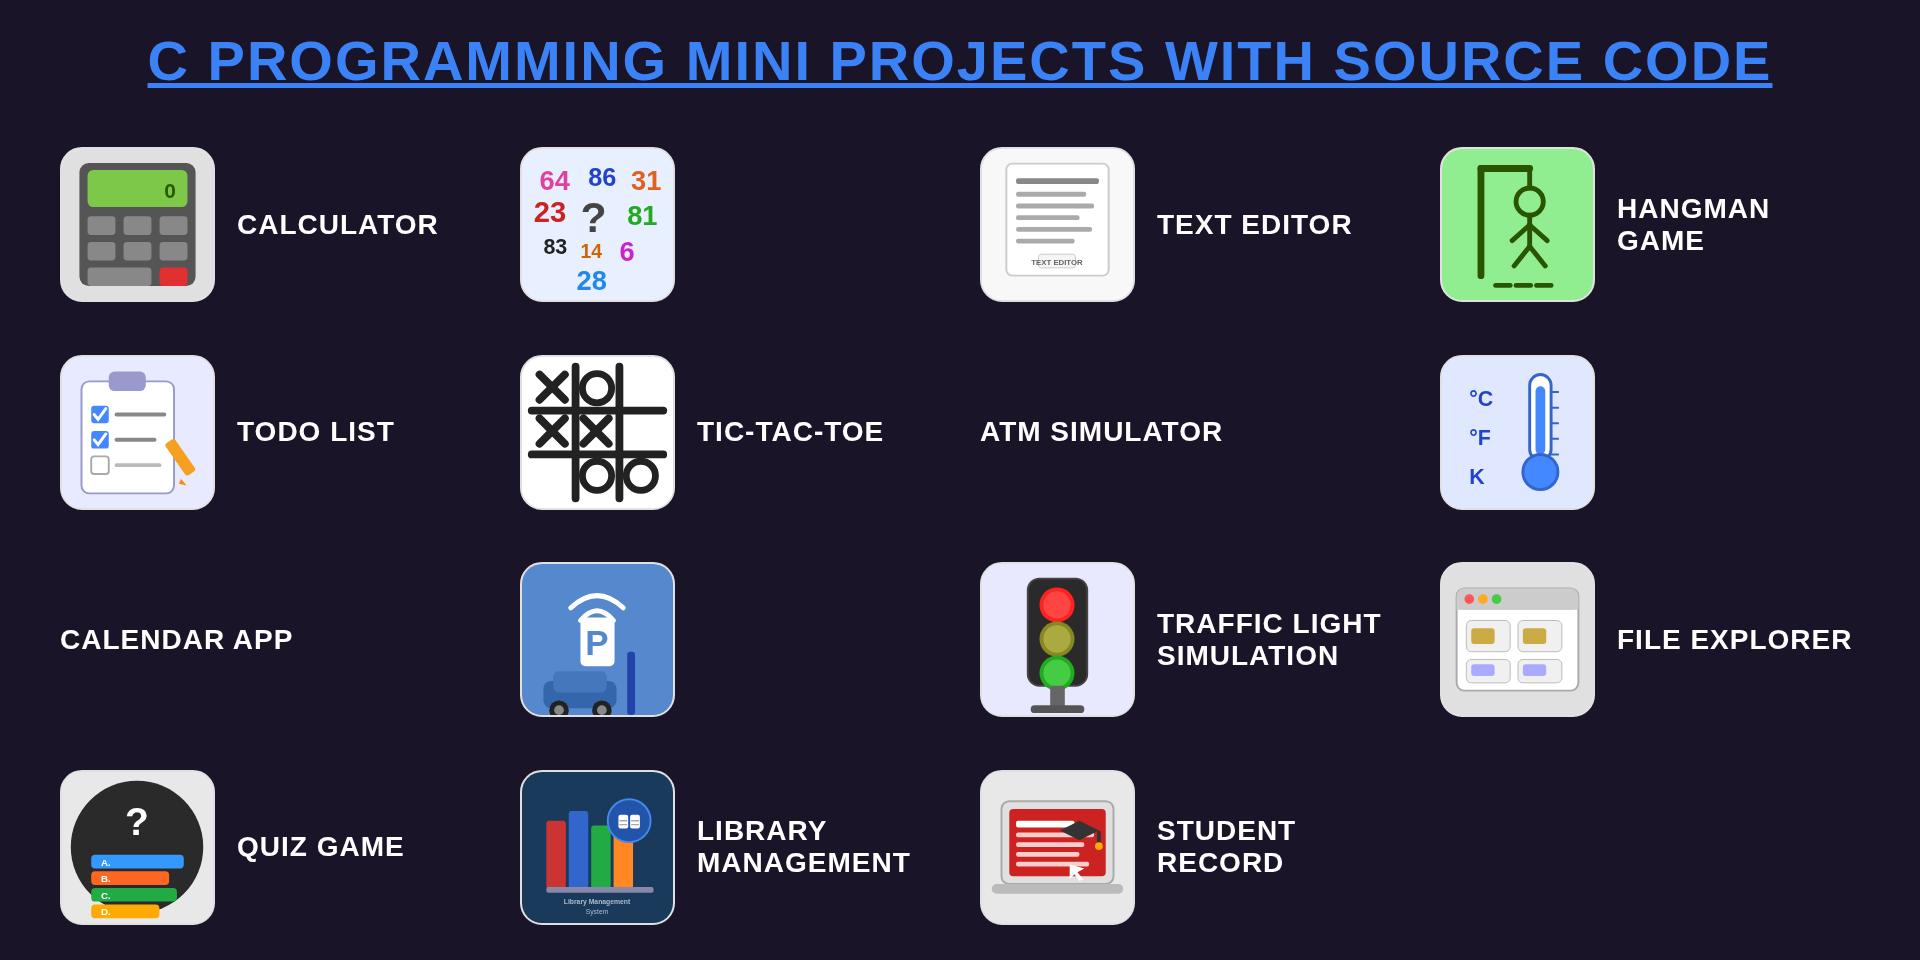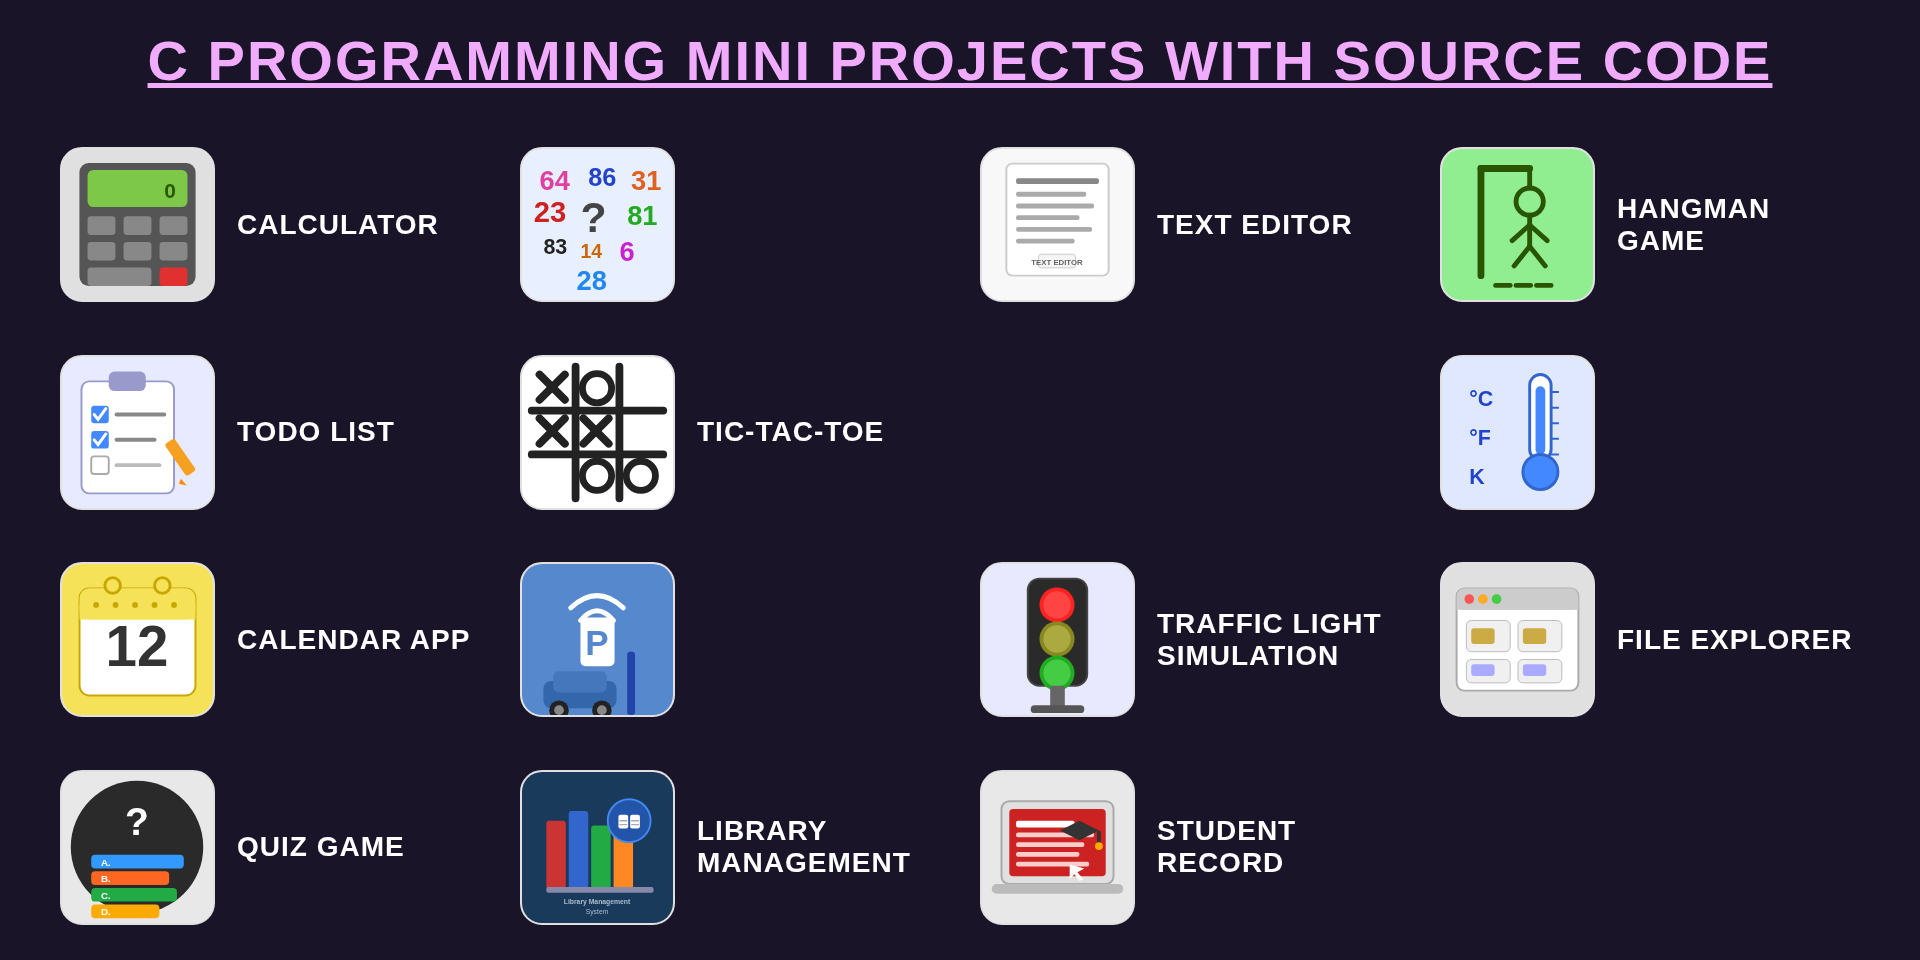--- a/index.html
+++ b/index.html
@@ -10,21 +10,21 @@
       background: #1a1428;
       font-family: 'Arial Black', 'Arial', sans-serif;
       overflow: hidden;
     }
 
     .page-title {
       text-align: center;
       padding: 28px 20px 18px;
       font-size: 56px;
       font-weight: 900;
-      color: #f0abfc;
+      color: #3b82f6;
       text-decoration: underline;
       text-transform: uppercase;
       letter-spacing: 2px;
     }
 
     .grid-container {
       display: grid;
       grid-template-columns: repeat(4, 1fr);
       grid-template-rows: repeat(4, 1fr);
       gap: 0;
@@ -204,20 +204,21 @@
 
         <circle cx="122" cy="122" r="15" fill="none" stroke="#222" stroke-width="7"></circle>
 
         <circle cx="77" cy="122" r="15" fill="none" stroke="#222" stroke-width="7"></circle>
       </svg>
     </div>
     <span class="item-label">TIC-TAC-TOE</span>
   </div>
 
   <div class="grid-item">
+    <span class="item-label">ATM SIMULATOR</span>
   </div>
 
 
   <div class="grid-item">
     <div class="icon-box white-bg">
       <svg viewBox="0 0 155 155" xmlns="http://www.w3.org/2000/svg">
         <rect width="155" height="155" rx="16" fill="#e0e8ff"></rect>
 
         <text x="28" y="50" font-size="22" font-weight="900" fill="#2244cc">°C</text>
         <text x="28" y="90" font-size="22" font-weight="900" fill="#2244cc">°F</text>
@@ -230,40 +231,20 @@
         <line x1="112" y1="36" x2="120" y2="36" stroke="#3366cc" stroke-width="2"></line>
         <line x1="112" y1="52" x2="120" y2="52" stroke="#3366cc" stroke-width="2"></line>
         <line x1="112" y1="68" x2="120" y2="68" stroke="#3366cc" stroke-width="2"></line>
         <line x1="112" y1="84" x2="120" y2="84" stroke="#3366cc" stroke-width="2"></line>
         <line x1="112" y1="100" x2="120" y2="100" stroke="#3366cc" stroke-width="2"></line>
       </svg>
     </div>
   </div>
 
   <div class="grid-item">
-    <div class="icon-box white-bg">
-      <svg viewBox="0 0 155 155" xmlns="http://www.w3.org/2000/svg">
-        <rect width="155" height="155" rx="16" fill="#f5e258"></rect>
-        <rect x="18" y="25" width="119" height="110" rx="10" fill="white" stroke="#c8a800" stroke-width="2"></rect>
-
-        <rect x="18" y="25" width="119" height="32" rx="10" fill="#f5e258"></rect>
-        <rect x="18" y="42" width="119" height="15" fill="#f5e258"></rect>
-
-        <circle cx="52" cy="22" r="8" fill="#f5e258" stroke="#c8a800" stroke-width="3"></circle>
-        <circle cx="103" cy="22" r="8" fill="#f5e258" stroke="#c8a800" stroke-width="3"></circle>
-
-        <text x="77" y="105" font-size="58" font-weight="900" fill="#333" text-anchor="middle">12</text>
-
-        <circle cx="35" cy="42" r="3" fill="#c8a800"></circle>
-        <circle cx="55" cy="42" r="3" fill="#c8a800"></circle>
-        <circle cx="75" cy="42" r="3" fill="#c8a800"></circle>
-        <circle cx="95" cy="42" r="3" fill="#c8a800"></circle>
-        <circle cx="115" cy="42" r="3" fill="#c8a800"></circle>
-      </svg>
-    </div>
     <span class="item-label">CALENDAR APP</span>
   </div>
 
   <div class="grid-item">
     <div class="icon-box white-bg">
       <svg viewBox="0 0 155 155" xmlns="http://www.w3.org/2000/svg">
         <rect width="155" height="155" rx="16" fill="#5588cc"></rect>
 
         <path d="M 50 45 Q 77 20 104 45" fill="none" stroke="white" stroke-width="5" stroke-linecap="round"></path>
         <path d="M 60 58 Q 77 38 94 58" fill="none" stroke="white" stroke-width="5" stroke-linecap="round"></path>

